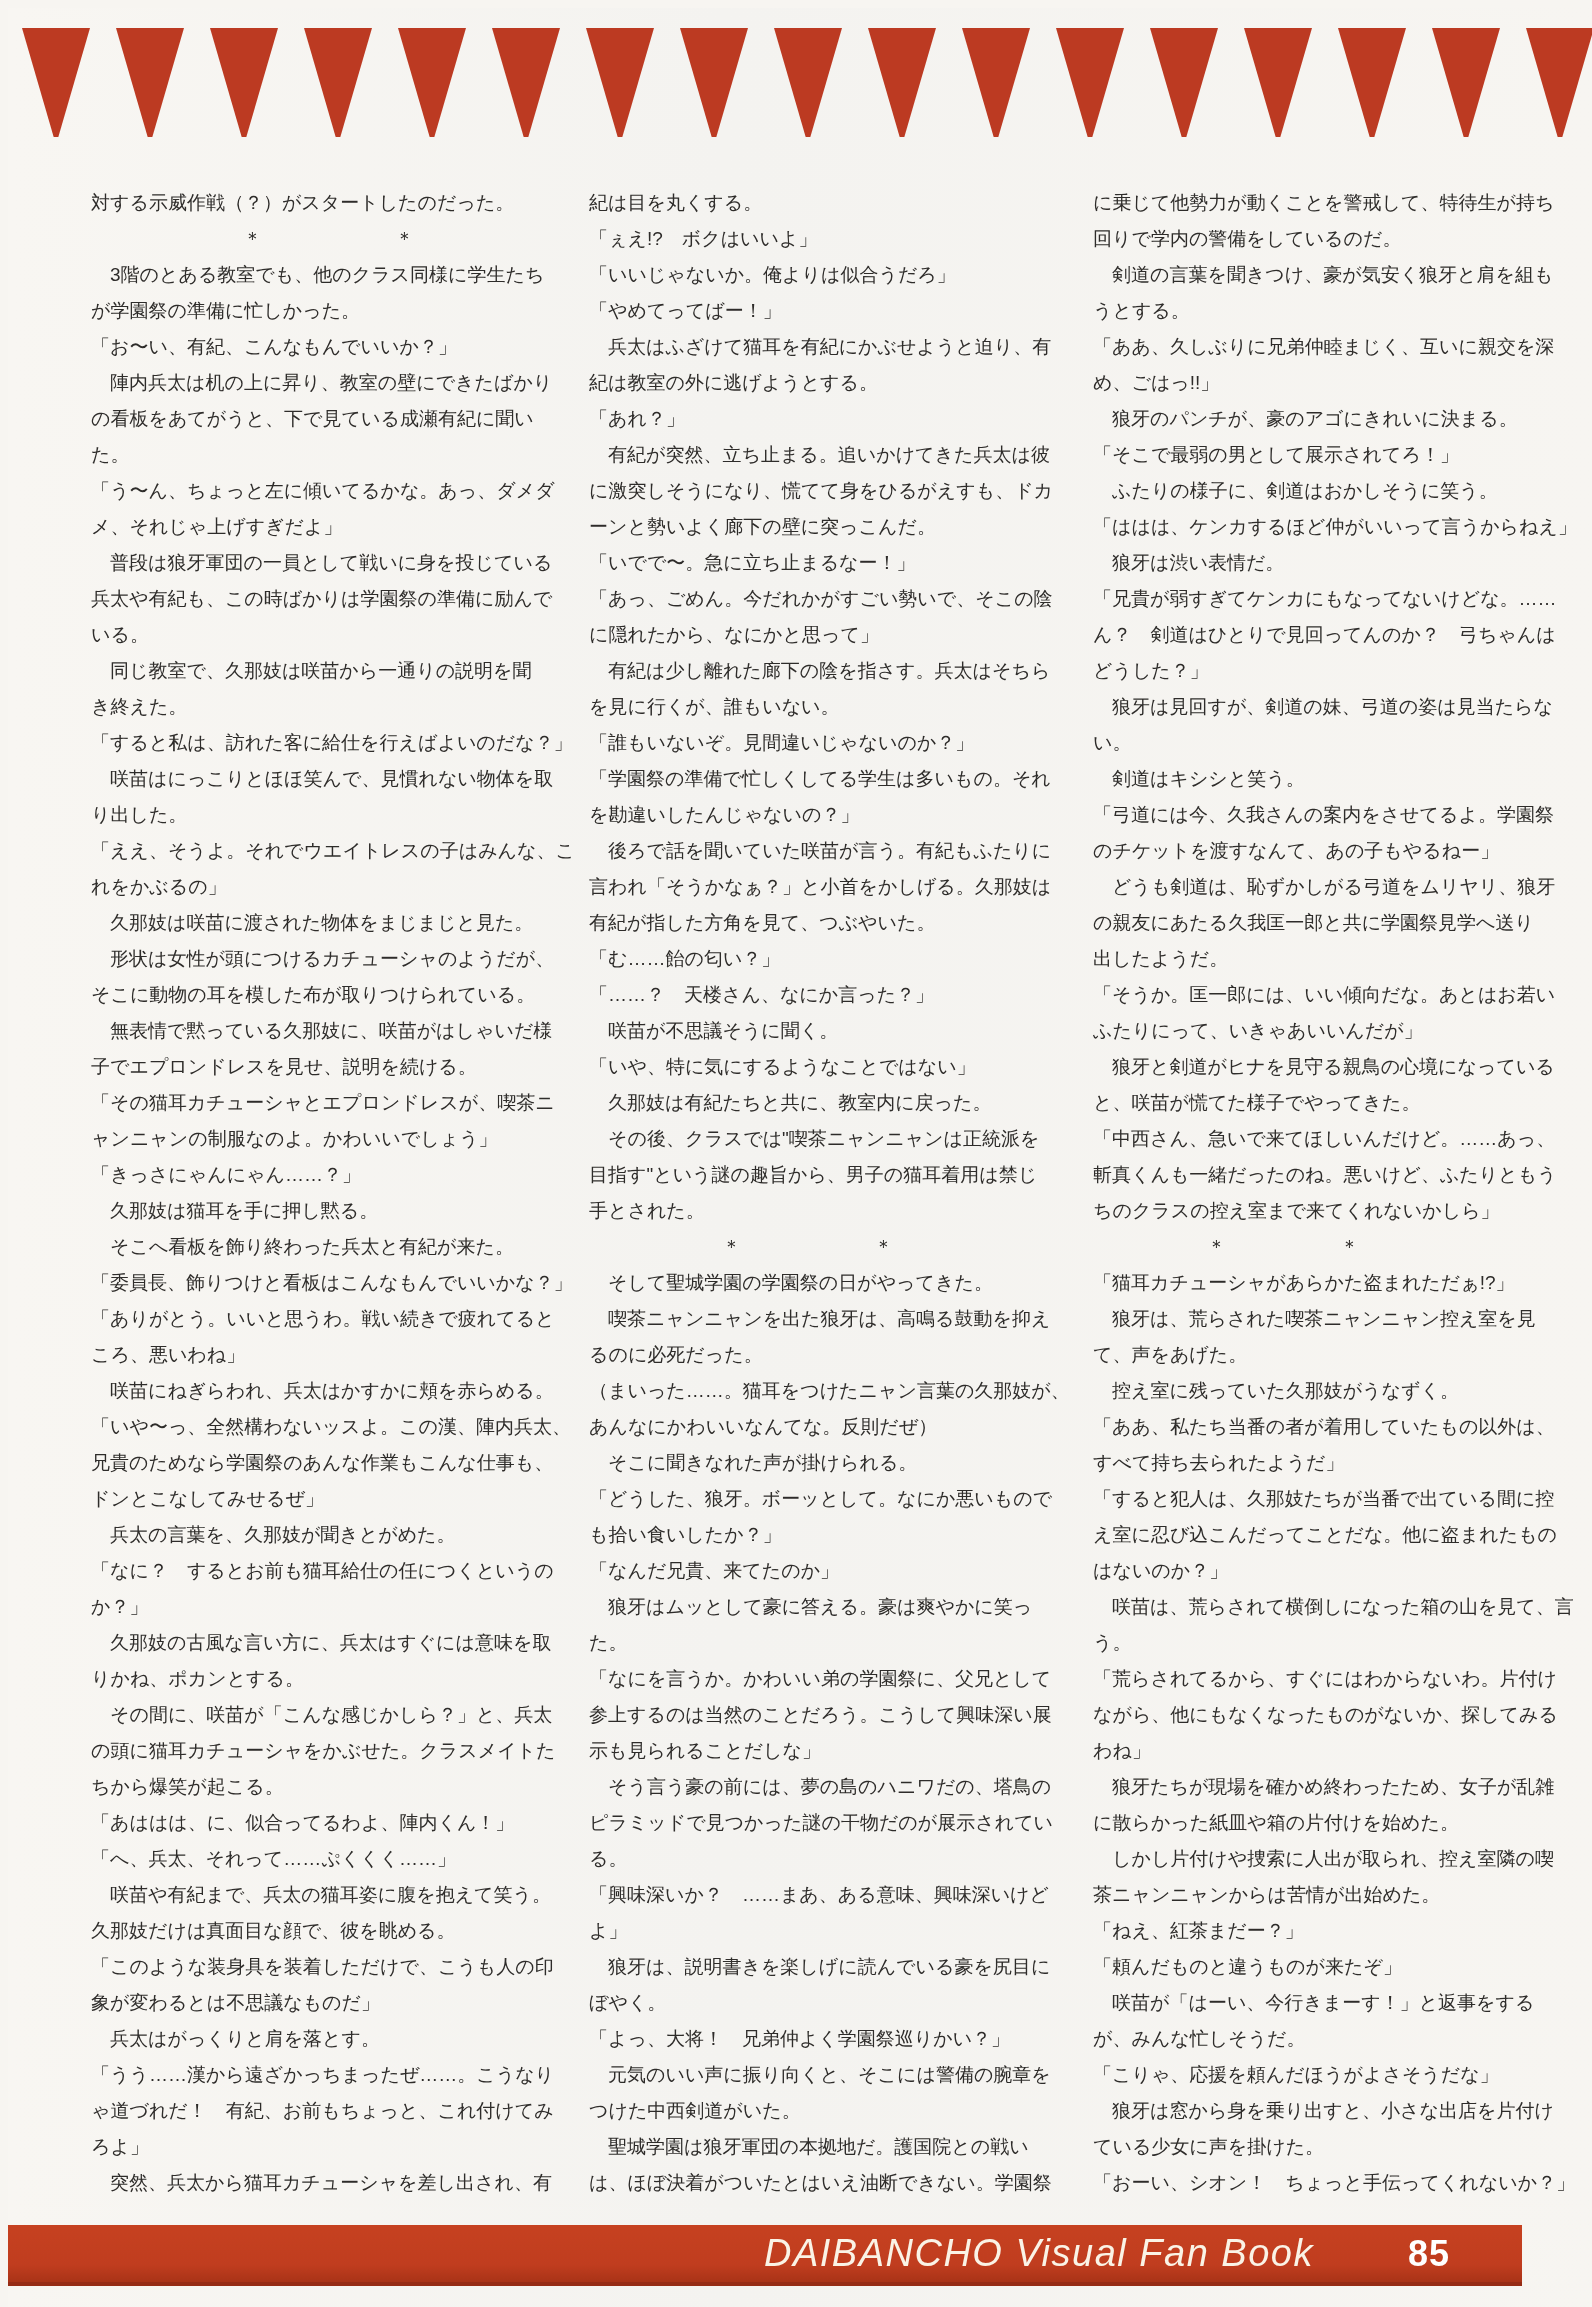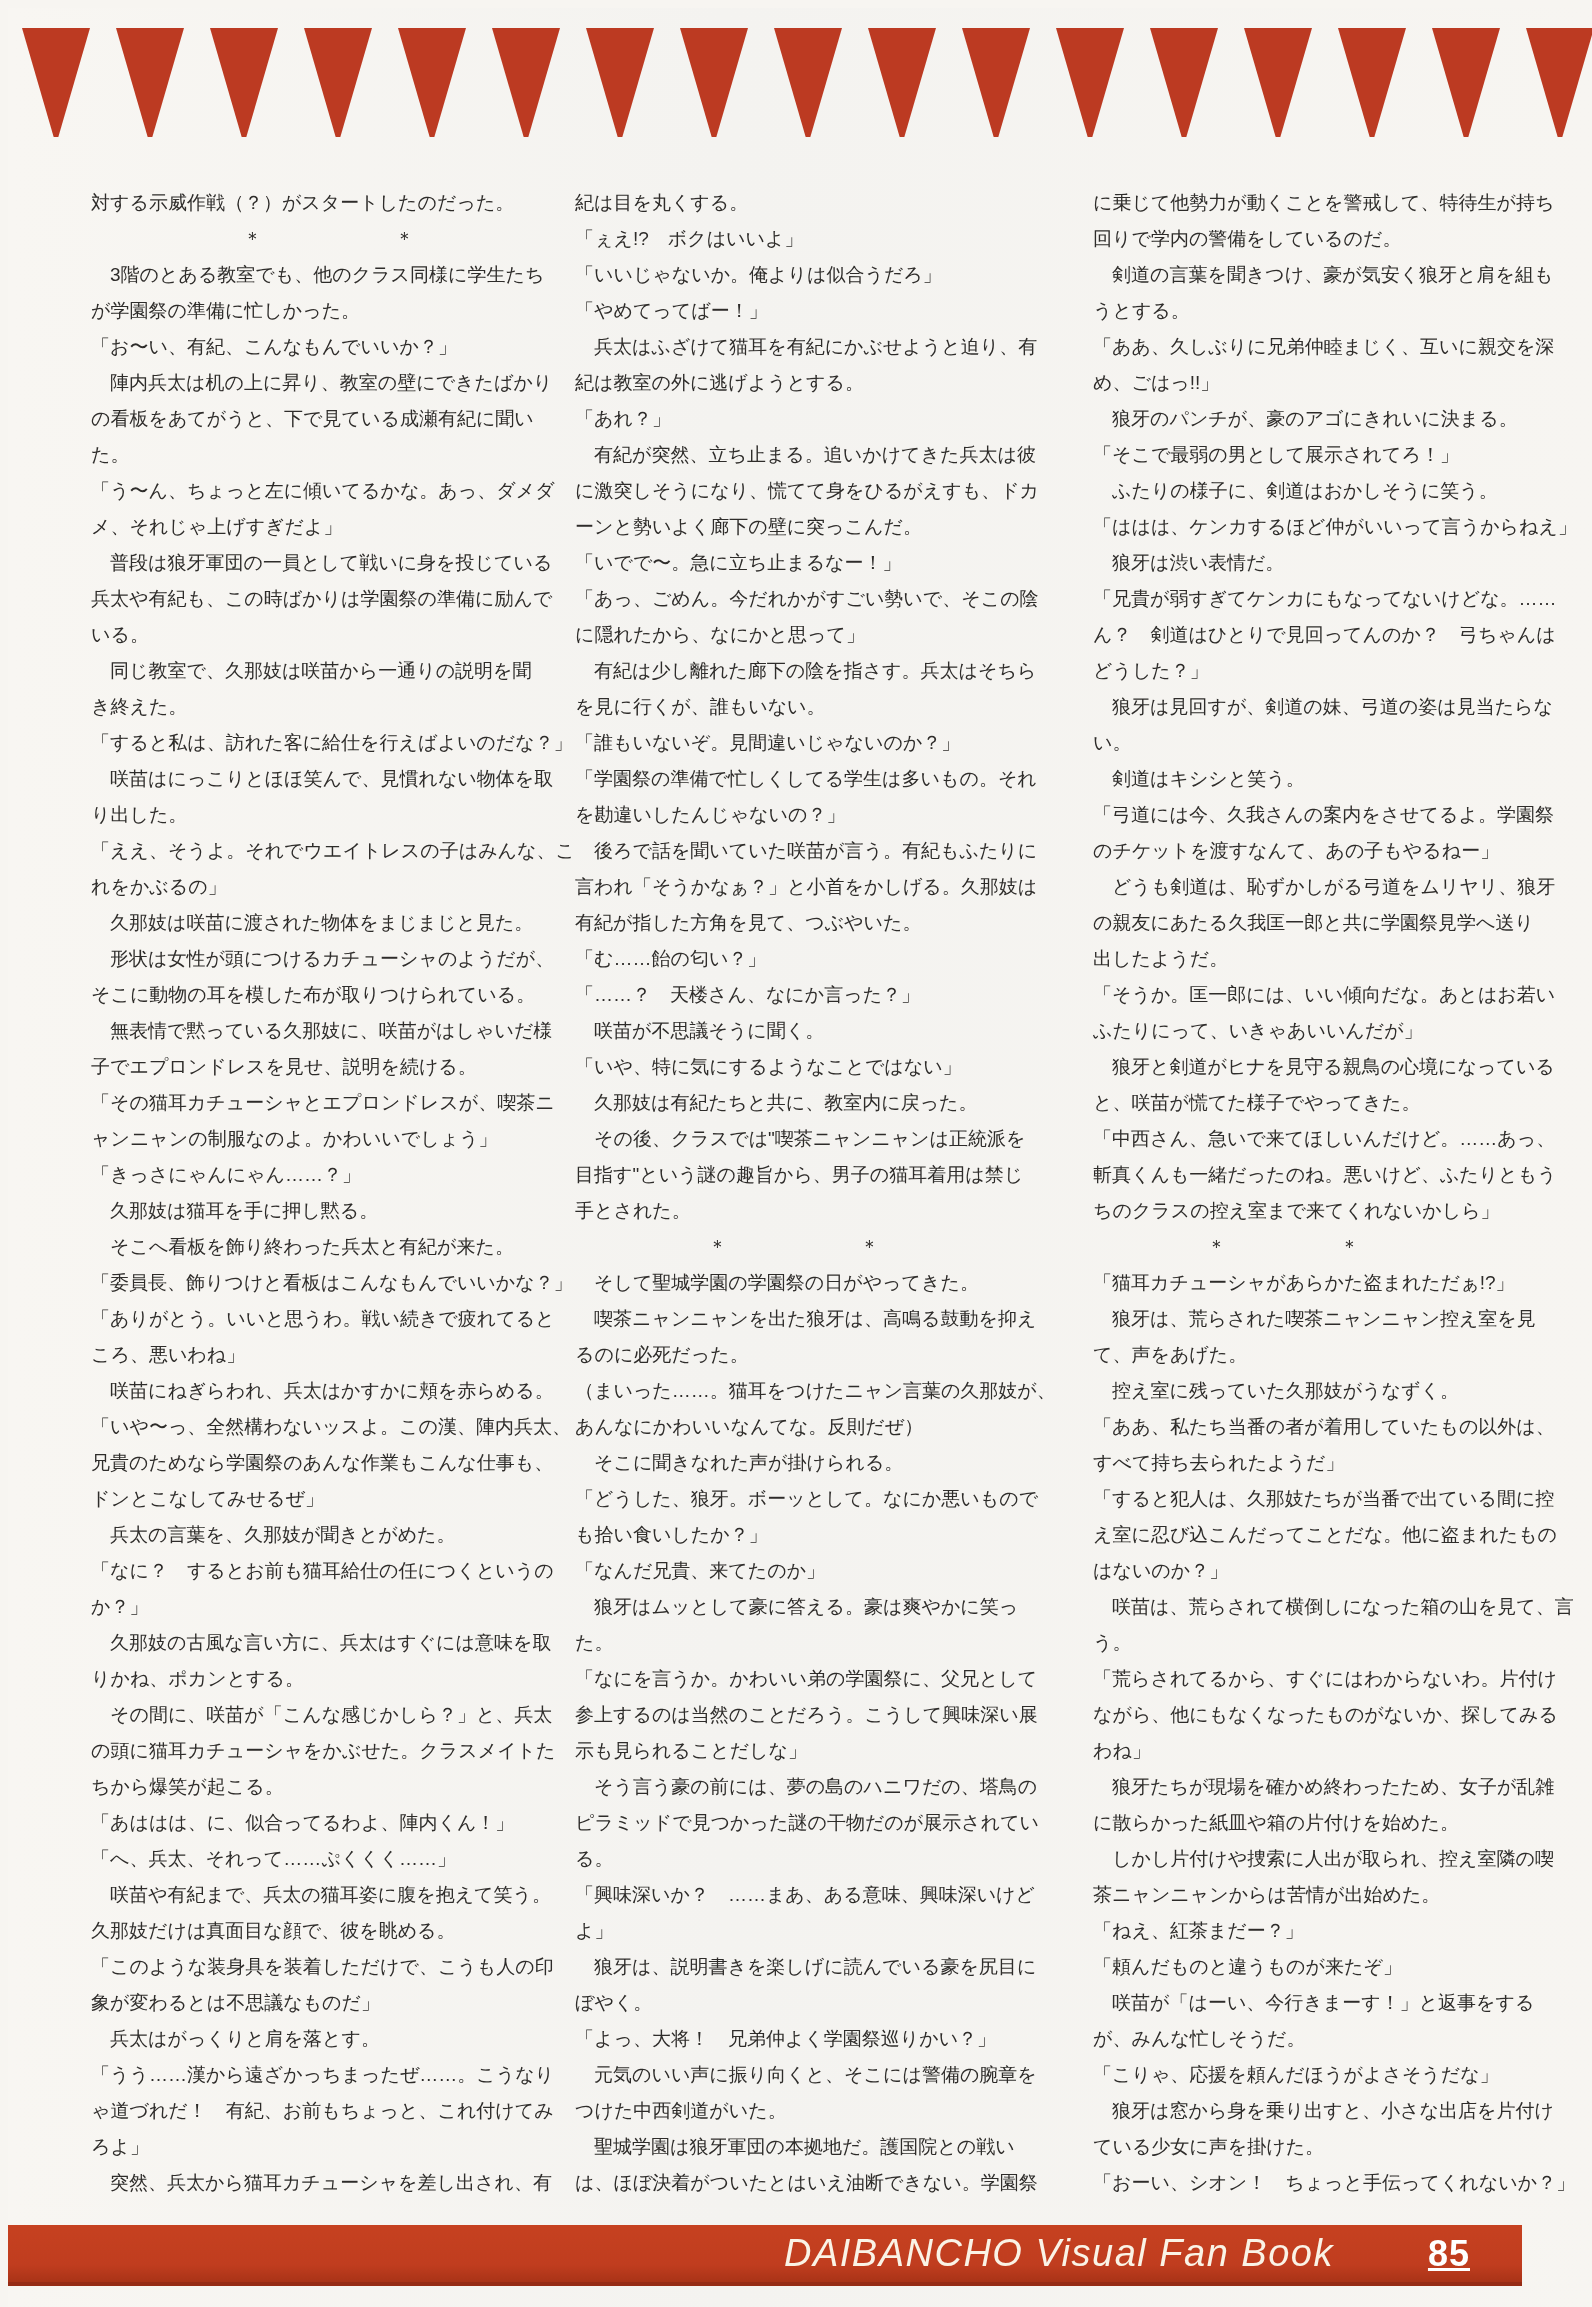--- a/index.html
+++ b/index.html
@@ -29,37 +29,37 @@
   }
   
   .columns{position:absolute;top:169px;left:0;width:1592px;height:2040px;}
   .story-col{
     position:absolute;top:0;width:478px;height:2036px;
     font-size:19px;line-height:36px;color:var(--ink);
     white-space:pre;letter-spacing:0;
     text-rendering:optimizeLegibility;
   }
   .col-1{left:75px;}
-  .col-2{left:559px;}
+  .col-2{left:573px;}
   .col-3{left:1077px;}
   
   .footer-bar{
     position:absolute;top:2217px;left:0;width:1514px;height:61px;
     background:linear-gradient(180deg,#c64120 0%,var(--footer-red) 70%,#a93317 100%);
     border-bottom:4px solid rgba(90,20,8,0.45);
     display:flex;align-items:center;justify-content:flex-end;
   }
   .footer-title{
     font-style:italic;font-size:38px;letter-spacing:1.5px;
     color:var(--footer-text);
     margin-right:78px;
   }
   .footer-page{
     font-weight:bold;font-size:36px;color:#ffffff;
-    margin-right:36px;letter-spacing:1px;text-decoration:underline;
+    margin-right:56px;letter-spacing:1px;
   }
 </style>
 </head>
 <body>
 
 <div class="page">
 
   <div class="pennant-row">
       <div class="pennant"></div>
       <div class="pennant"></div>

